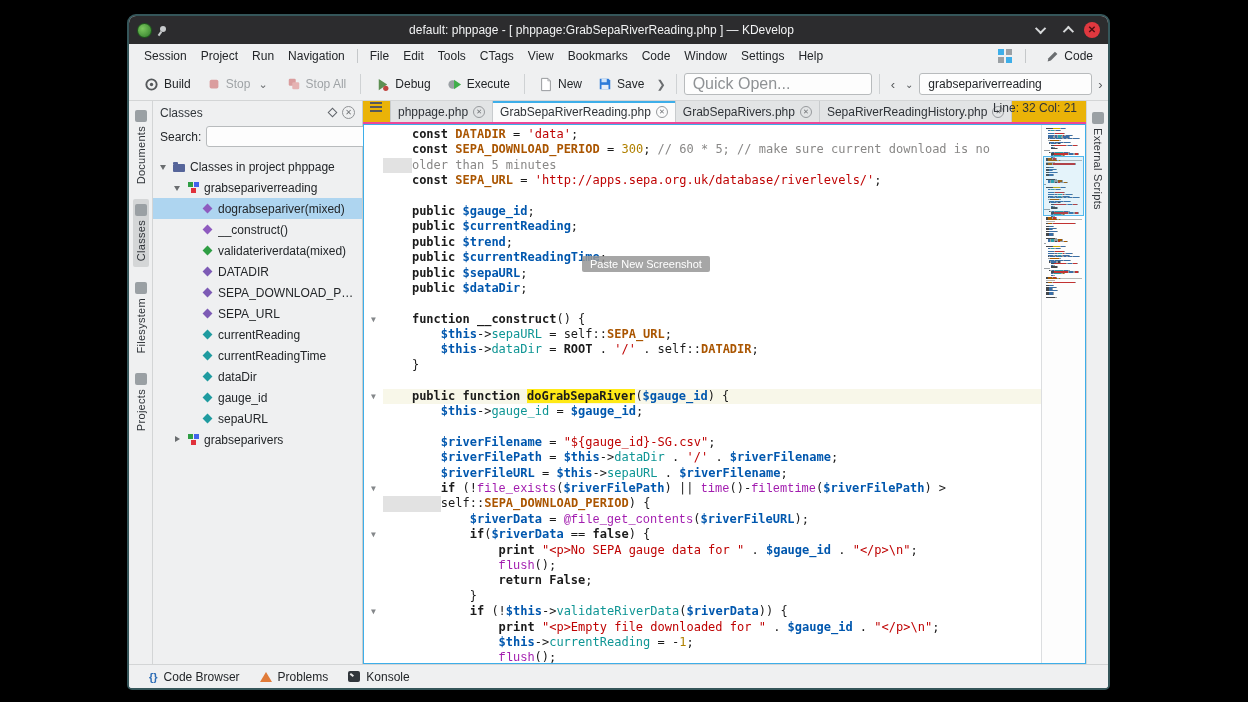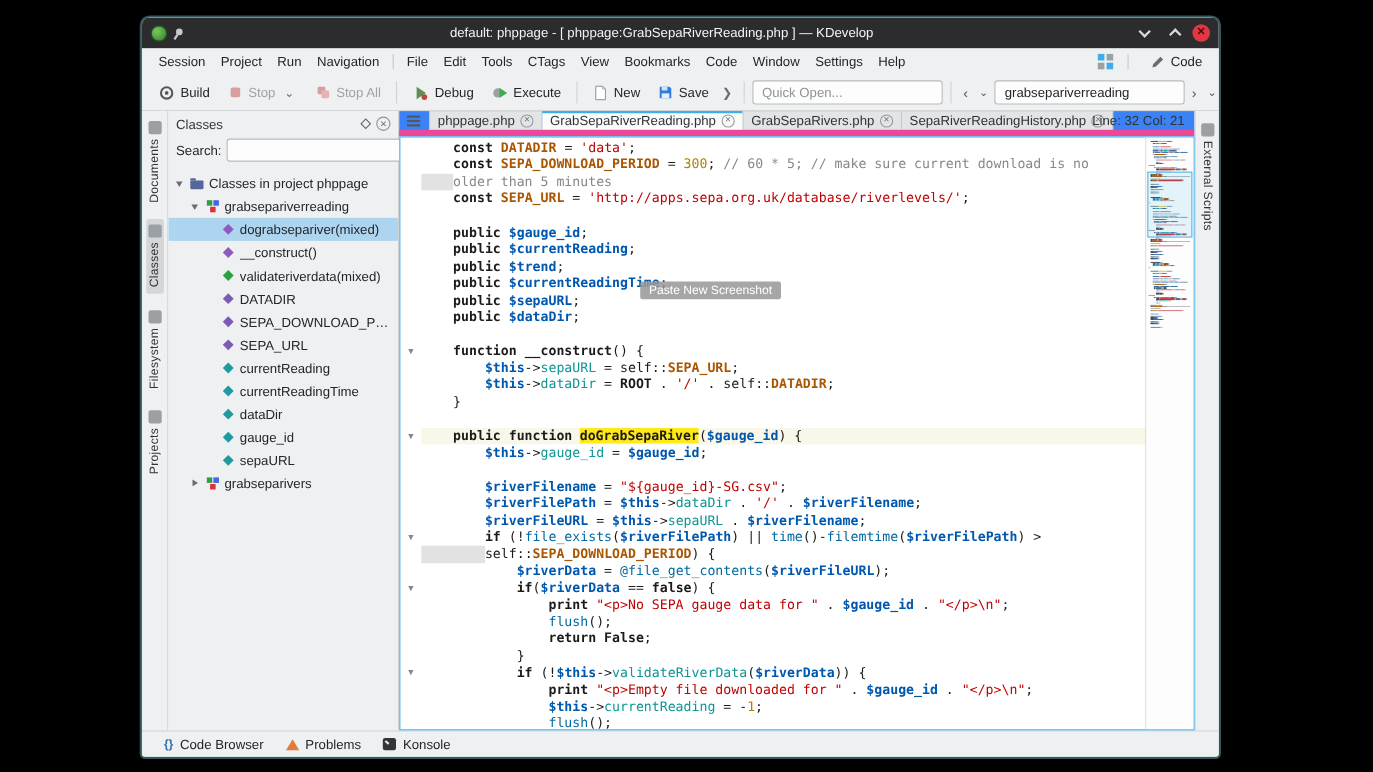--- a/index.html
+++ b/index.html
@@ -49,21 +49,21 @@
   
   .toolbar { height:33px; flex:none; display:flex; align-items:center; gap:2px;
              padding:0 8px; background:#eff0f1; border-bottom:1px solid #d3d5d6; font-size:12px; }
   .tbtn { display:flex; align-items:center; gap:5px; padding:4px 7px; border-radius:3px;
           color:#232629; white-space:nowrap; }
   .tbtn.disabled { color:#9fa3a6; }
   .tbtn.disabled svg { opacity:.45; }
   .tsep { width:1px; height:20px; background:#cfd2d4; margin:0 5px; flex:none; }
   .tchev { color:#6a6d70; font-size:11px; padding:0 3px; }
   .quick-open { width:188px; height:22px; border:1px solid #b8bbbd; border-radius:3px;
-                background:#fdfdfd; font-size:12px; padding:0 8px; color:#232629;
+                background:#fdfdfd; font-size:16px; padding:0 8px; color:#232629;
                 font-family:"Liberation Sans",sans-serif; }
   .quick-open::placeholder { color:#8f9295; }
   .search-input { width:178px; height:22px; border:1px solid #b8bbbd; border-radius:3px;
                   background:#fdfdfd; font-size:12px; padding:0 8px; color:#232629;
                   font-family:"Liberation Sans",sans-serif; }
   .nbtn { color:#55585b; font-size:13px; padding:2px 4px; }
   .narrow { font-size:10px; }
 
   
   .main { flex:1; min-height:0; display:flex; }
@@ -112,22 +112,22 @@
   .ico-method::before, .ico-method-green::before, .ico-constant::before, .ico-field::before {
       content:''; position:absolute; left:3px; top:3px; width:7px; height:7px; transform:rotate(45deg); }
   .ico-method::before { background:#8e5bbf; }
   .ico-method-green::before { background:#2f9e44; }
   .ico-constant::before { background:#7d5bb5; }
   .ico-field::before { background:#1f9ba0; }
   .tree-label { overflow:hidden; text-overflow:ellipsis; }
 
   
   .editor-col { flex:1; min-width:0; display:flex; flex-direction:column; }
-  .tabs-row { height:23px; flex:none; display:flex; align-items:center; background:#3b82f6;
-              border-bottom:6px solid #ec4899; padding-left:3px; }
+  .tabs-row { height:23px; flex:none; display:flex; background:#eab308;
+              border-bottom:2px solid #ec4899; padding-left:3px; }
   .doc-ico { width:16px; height:12px; margin:0 4px; flex:none; position:relative; }
   .doc-ico::before { content:''; position:absolute; left:0; top:1px; width:12px; height:2px;
       background:#55585b; box-shadow:0 4px 0 #55585b, 0 8px 0 #55585b; }
   .tabs-container { display:flex; height:100%; min-width:0; }
   .tab { display:flex; align-items:center; gap:5px; padding:0 7px; font-size:12px; color:#2f3338;
          border-right:1px solid #c8cbcd; background:#e2e4e5; white-space:nowrap; }
   .tab:first-child { border-left:1px solid #c8cbcd; }
   .tab.active { background:#fbfbfb; box-shadow:inset 0 2px 0 #3daee9; }
   .tab-close { width:12px; height:12px; flex:none; border:1px solid #979a9d; border-radius:50%;
                color:#6e7174; font-size:7px; line-height:10px; text-align:center; }
@@ -147,21 +147,21 @@
   .cursor { display:inline-block; width:0; height:12px; border-left:1.5px solid #000;
             vertical-align:-2px; margin-right:-1.5px; }
   .tk-p  { color:#1b1b1b; }
   .tk-k  { color:#1b1b1b; font-weight:bold; }
   .tk-c  { color:#aa5500; font-weight:bold; }
   .tk-s  { color:#bf0303; }
   .tk-n  { color:#b08000; }
   .tk-m  { color:#898887; }
   .tk-v  { color:#0057ae; font-weight:bold; }
   .tk-mb { color:#0e9594; }
-  .tk-bi { color:#0369a1; }
+  .tk-bi { color:#a21caf;font-family:Liberation Mono, monospace; }
   .tk-fn { color:#1b1b1b; font-weight:bold; }
   .tk-hl { color:#1b1b1b; font-weight:bold; background:#ffe916; }
 
   .minimap { width:44px; flex:none; border-left:1px solid #dcdee0; background:#fdfdfd;
              position:relative; padding:3px 2px 0 2px; }
   .mm-row { height:1.2px; margin-bottom:0.5px; font-size:0; white-space:nowrap; overflow:hidden; }
   .mm-seg { display:inline-block; height:1.2px; vertical-align:top; }
   .mm-viewport { position:absolute; left:1px; right:1px; top:31px; height:60px;
                  border:1px solid #55b8ec; background:rgba(61,174,233,.13); }
 

